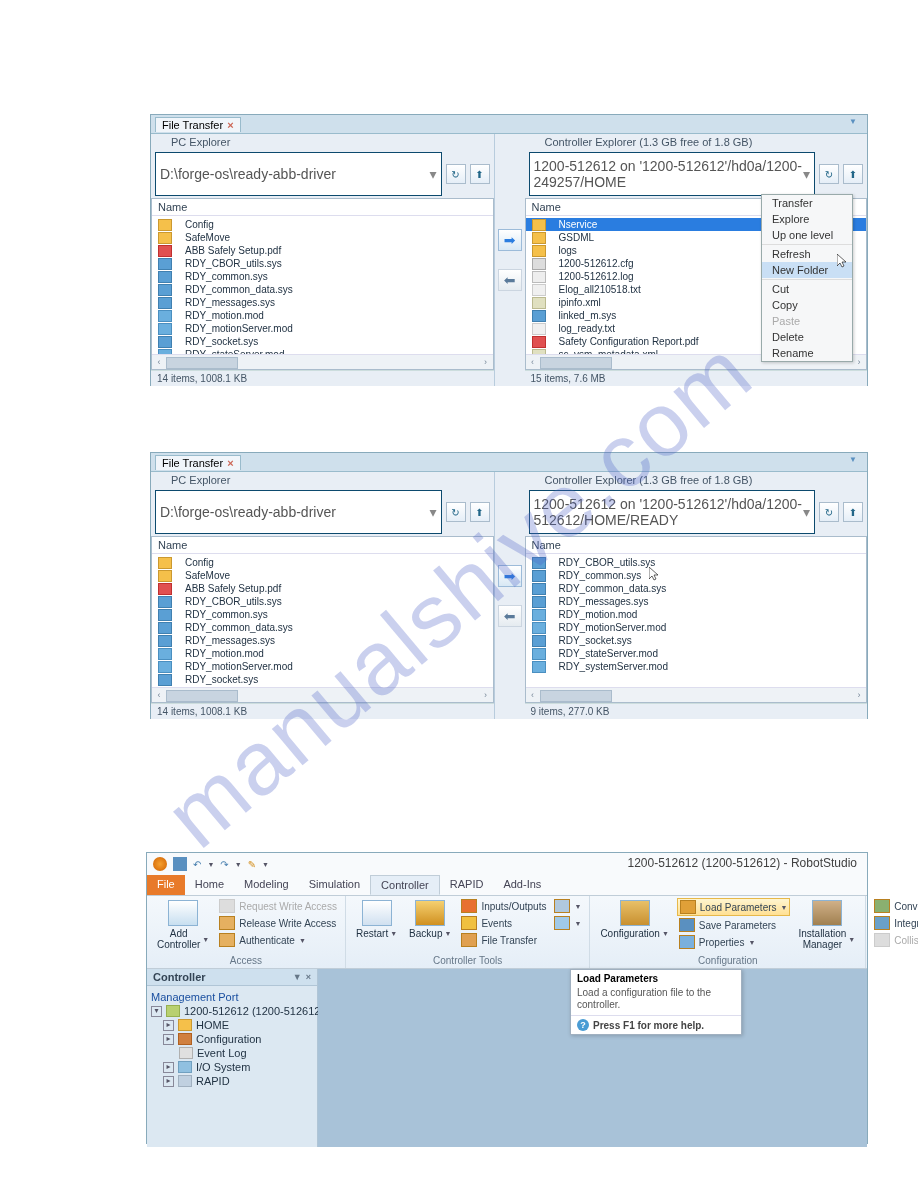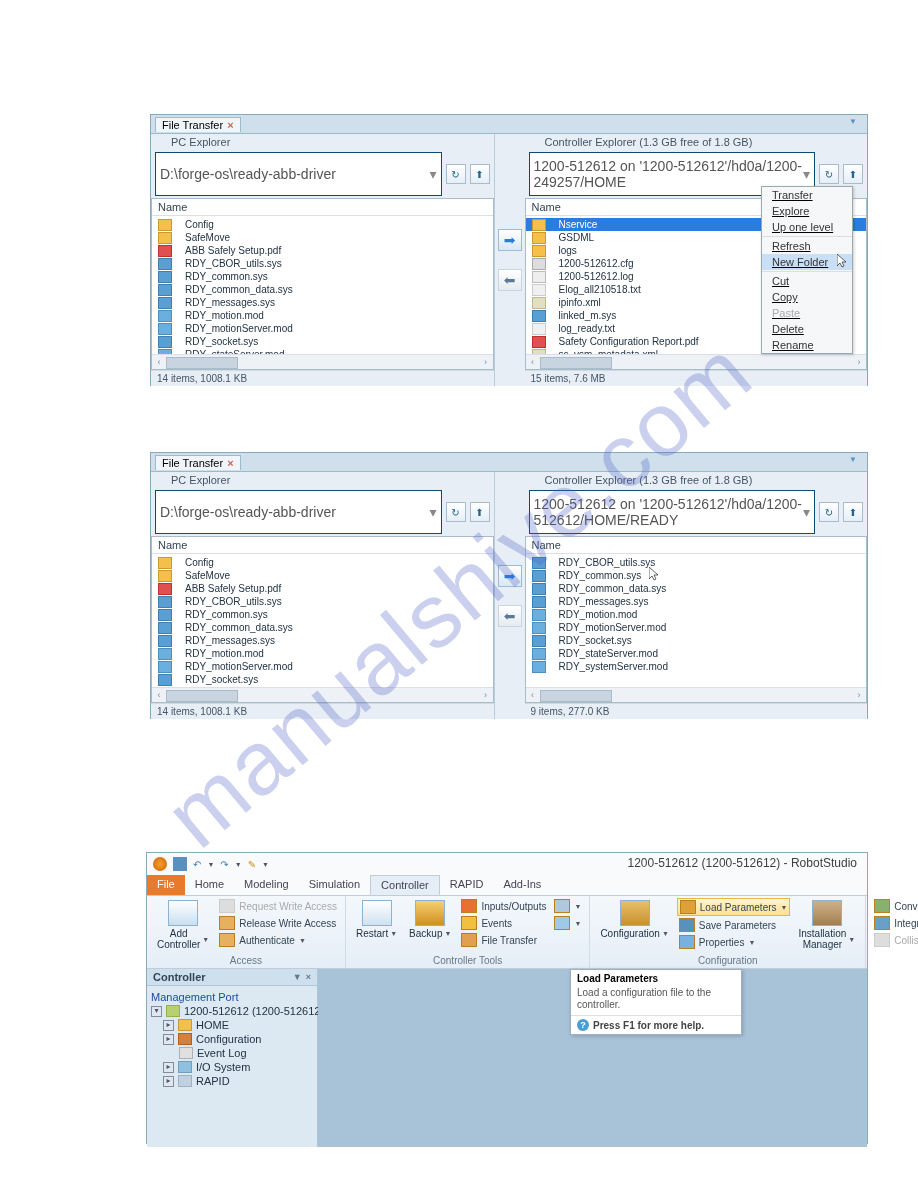--- a/index.html
+++ b/index.html
@@ -246,21 +246,21 @@
               </div>
             </div>
         <div class="scrollbar-h">
               <span class="arrow l">‹</span>
               <span class="thumb"></span>
               <span class="arrow r">›</span>
             </div>
       </div>
       <div class="status-row">15 items, 7.6 MB</div>
 
-      <div class="ctx-menu" style="top:52px; right:14px;text-decoration:underline;">
+      <div class="ctx-menu" style="top:60px; right:14px;">
             <div class="ctx-item">Transfer</div>
             <div class="ctx-item">Explore</div>
             <div class="ctx-item">Up one level</div>
             <div class="ctx-sep"></div>
             <div class="ctx-item">Refresh</div>
             <div class="ctx-item hl">New Folder</div>
             <div class="ctx-sep"></div>
             <div class="ctx-item">Cut</div>
             <div class="ctx-item">Copy</div>
             <div class="ctx-item dis">Paste</div>

